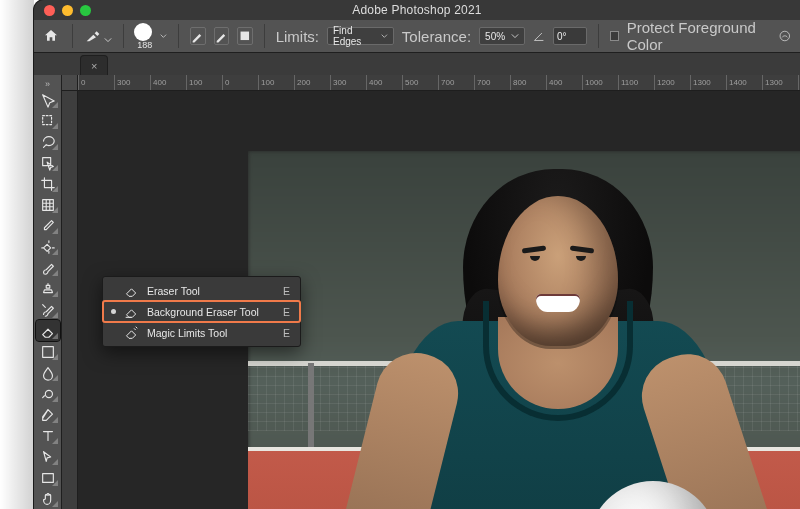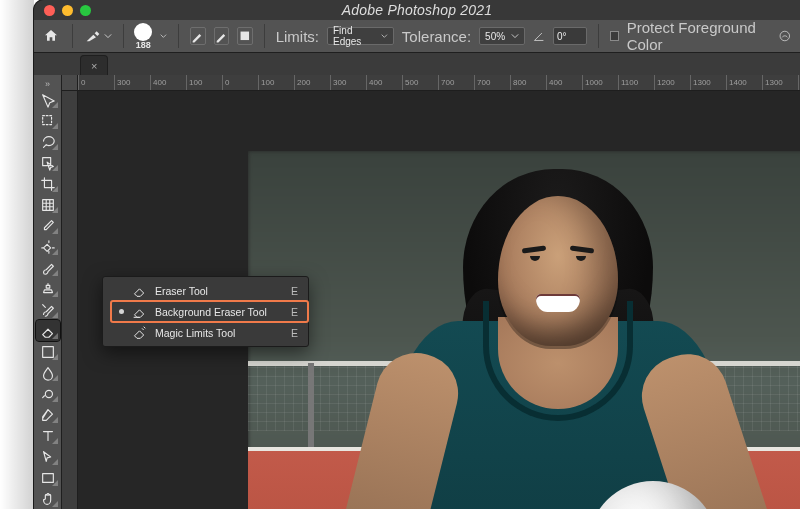--- a/index.html
+++ b/index.html
@@ -2,25 +2,25 @@
 <html><head>
 <meta charset="utf-8">
 <style>
   * { box-sizing: border-box; margin: 0; padding: 0; font-family: -apple-system, "Helvetica Neue", Arial, sans-serif; }
   body { background: #fff; width: 800px; height: 509px; overflow: hidden; position: relative; }
   .window { position: absolute; left: 34px; top: 0; width: 766px; height: 509px; background: #323232; border-top-left-radius: 10px; overflow: hidden; box-shadow: 0 0 0 1px #1a1a1a; }
   .titlebar { height: 20px; background: #383838; display: flex; align-items: center; padding-left: 10px; position: relative; }
   .dots { display: flex; gap: 7px; }
   .dot { width: 11px; height: 11px; border-radius: 50%; }
   .dot.red { background: #ff5f57; } .dot.yellow { background: #febc2e; } .dot.green { background: #28c840; }
-  .title { position: absolute; left: 0; right: 0; text-align: center; color: #ddd; font-size: 14px; letter-spacing: .2px; font-style: italic; }
+  .title { position: absolute; left: 0; right: 0; text-align: center; color: #ddd; font-size: 12px; letter-spacing: .2px; }
   .optbar { height: 33px; background: #535353; border-bottom: 1px solid #1f1f1f; display:flex; align-items:center; padding: 0 8px; gap: 8px; color:#e6e6e6; font-size: 10px; }
   .home { width:22px; height:22px; display:flex; align-items:center; justify-content:center; }
   .icon { fill:#e6e6e6; }
-  .chip { display:flex; align-items:center; gap:4px;font-weight:bold; }
+  .chip { display:flex; align-items:flex-end; gap:4px; }
   .sep { width:1px; height:24px; background:#3d3d3d; margin:0 3px; }
   .brush-dot { width:18px; height:18px; background:#fff; border-radius:50%; }
   .brush-num { font-size:9px; color:#e6e6e6; }
   .caret { width:8px; height:8px; }
   .mini { width:18px; height:18px; border:1px solid #6e6e6e; border-radius:2px; display:flex; align-items:center; justify-content:center; }
   .lbl { color:#c9c9c9; font-size:15px; }
   .select { background:#3f3f3f; border:1px solid #6a6a6a; border-radius:2px; height:18px; display:flex; align-items:center; padding:0 5px; gap:6px; font-size:10px; color:#e8e8e8; }
   .inp { background:#3a3a3a; border:1px solid #6a6a6a; width:34px; height:18px; color:#eee; font-size:10px; text-align:left; padding:0 3px; border-radius:2px; }
   .check { width:10px; height:10px; border:1px solid #8a8a8a; background:#3b3b3b; }
   .tabbar { height:22px; background:#3b3b3b; display:flex; align-items:flex-end; padding-left:46px; }
@@ -58,21 +58,21 @@
   .photo .brow.l { left:calc(50% - 36px); transform:rotate(-8deg);} .photo .brow.r { left:calc(50% + 12px); transform:rotate(8deg);}
   .photo .torso { position:absolute; left:50%; bottom:-20px; transform:translateX(-50%); width:340px; height:270px; background: linear-gradient(#134a52, #0f3a40); border-radius: 70px 70px 20px 20px / 140px 140px 20px 20px; }
   .photo .neck { position:absolute; left:50%; bottom:230px; transform:translateX(-50%); width:64px; height:54px; background:#b9906f; border-radius: 0 0 26px 26px; }
   .photo .tankcut { position:absolute; left:50%; bottom:162px; transform:translateX(-50%); width:120px; height:92px; background: radial-gradient(#bc906c,#a5785a); border-radius: 0 0 60px 60px; }
   .photo .trim { position:absolute; left:50%; bottom:150px; transform:translateX(-50%); width:150px; height:120px; border:6px solid #082e33; border-top:none; border-radius: 0 0 80px 80px; }
   .photo .armL { position:absolute; left:calc(50% - 200px); bottom:-10px; width:82px; height:230px; background: linear-gradient(#bc906c,#8e6a4f); border-radius: 40px 40px 30px 30px; transform: rotate(14deg); }
   .photo .armR { position:absolute; left:calc(50% + 110px); bottom:-30px; width:86px; height:250px; background: linear-gradient(#bc906c,#8e6a4f); border-radius: 40px 40px 30px 30px; transform: rotate(-18deg); }
   .photo .ball { position:absolute; left:calc(50% + 30px); bottom:-40px; width:130px; height:130px; border-radius:50%; background: radial-gradient(circle at 40% 30%, #fafafa, #cfcfcf); box-shadow: inset -24px -24px 40px rgba(0,0,0,.25); }
 
   .flyout { position:absolute; left:68px; top:276px; background:#3a3a3a; border:1px solid #1b1b1b; border-radius:3px; box-shadow: 0 6px 18px rgba(0,0,0,.5); padding:3px 0; z-index:20; }
-  .flyout .item { display:flex; align-items:center; gap:8px; padding:3px 10px 3px 8px; color:#e7e7e7; font-size:10.5px; white-space:nowrap;margin-left:8px; }
+  .flyout .item { display:flex; align-items:center; gap:8px; padding:3px 10px 3px 8px; color:#e7e7e7; font-size:10.5px; white-space:nowrap; }
   .flyout .item .dot2 { width:5px;height:5px;border-radius:50%;background:#d4d4d4; visibility:hidden;}
   .flyout .item.sel .dot2 { visibility:visible; }
   .flyout .item.hl { outline:2px solid #f07a4a; outline-offset:-1px; border-radius:2px;justify-content:center; }
   .flyout .item .sc { margin-left:auto; color:#bcbcbc; padding-left:16px; }
   .flyout .item svg { width:15px;height:15px; }
 
   .shadow-left { position:absolute; left:0; top:0; width:34px; height:509px; pointer-events:none; background: linear-gradient(90deg, rgba(0,0,0,0), rgba(0,0,0,.18)); }
 </style>
 </head>
 <body>

